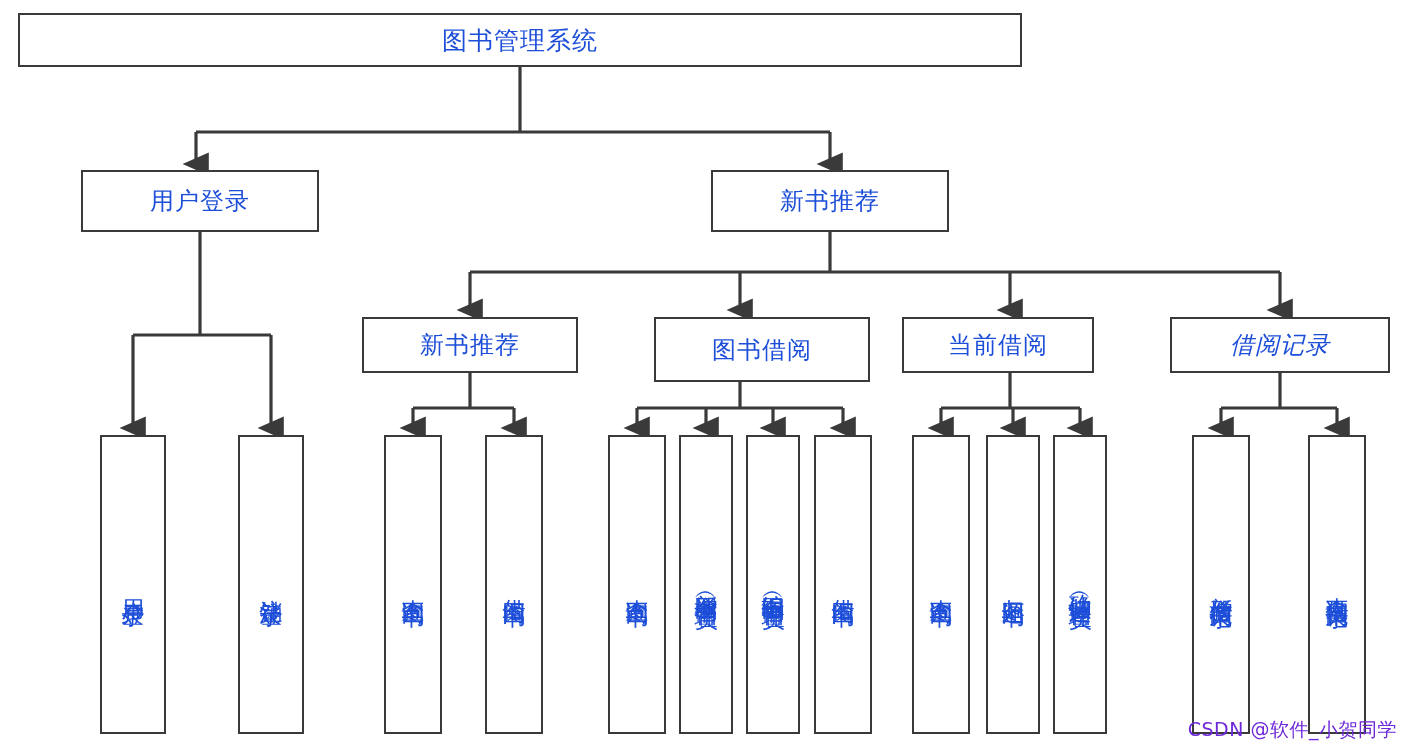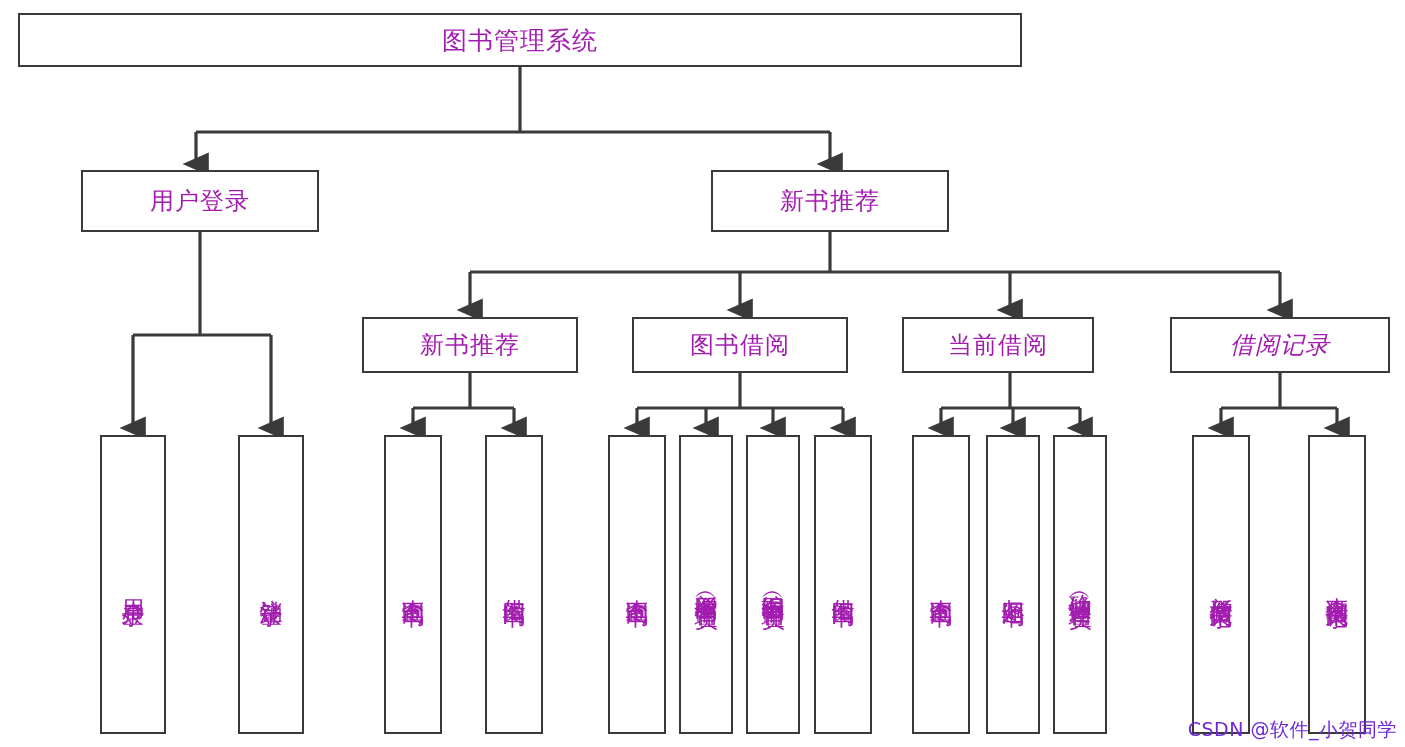--- a/index.html
+++ b/index.html
@@ -26,21 +26,21 @@
     pointer-events: none;
   }
   .node {
     position: absolute;
     box-sizing: border-box;
     border: 2px solid #3a3a3a;
     background: #ffffff;
     display: flex;
     align-items: center;
     justify-content: center;
-    color: #a21caf;
+    color: #1d4ed8;
   }
   .node.horiz {
     font-size: 24px;
     letter-spacing: 1px;
   }
   .node.vert {
     font-size: 23px;
     letter-spacing: 0px;
   }
   .node.vert .vtext {
@@ -130,21 +130,21 @@
   <div class="node horiz" style="left:81px; top:170px; width:238px; height:62px;">
     <span>用户登录</span>
   </div>
   <div class="node horiz" style="left:711px; top:170px; width:238px; height:62px;">
     <span>新书推荐</span>
   </div>
 
   <div class="node horiz" style="left:362px; top:317px; width:216px; height:56px;font-family:Liberation Mono, monospace;">
     <span>新书推荐</span>
   </div>
-  <div class="node horiz" style="left:632px; top:317px; width:216px; height:56px;align-items:center;">
+  <div class="node horiz" style="left:654px; top:317px; width:216px; height:65px;align-items:center;">
     <span>图书借阅</span>
   </div>
   <div class="node horiz" style="left:902px; top:317px; width:192px; height:56px;">
     <span>当前借阅</span>
   </div>
   <div class="node horiz" style="left:1170px; top:317px; width:220px; height:56px;font-style:italic;">
     <span>借阅记录</span>
   </div>
 
   <div class="node vert" style="left:100px; top:435px; width:66px; height:299px;">

